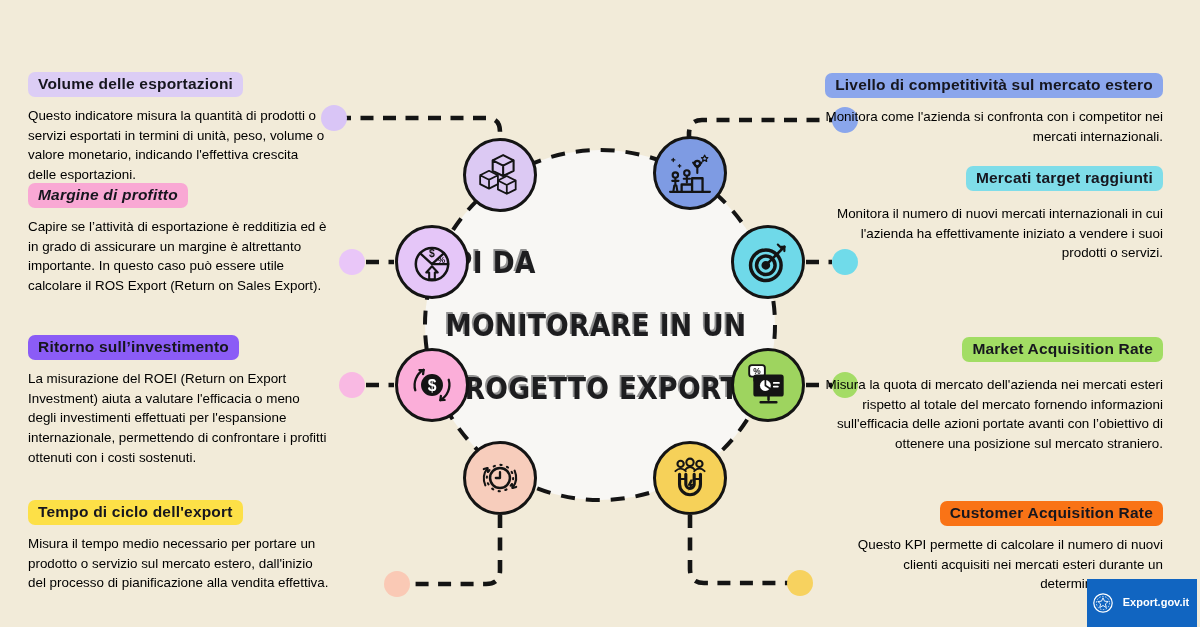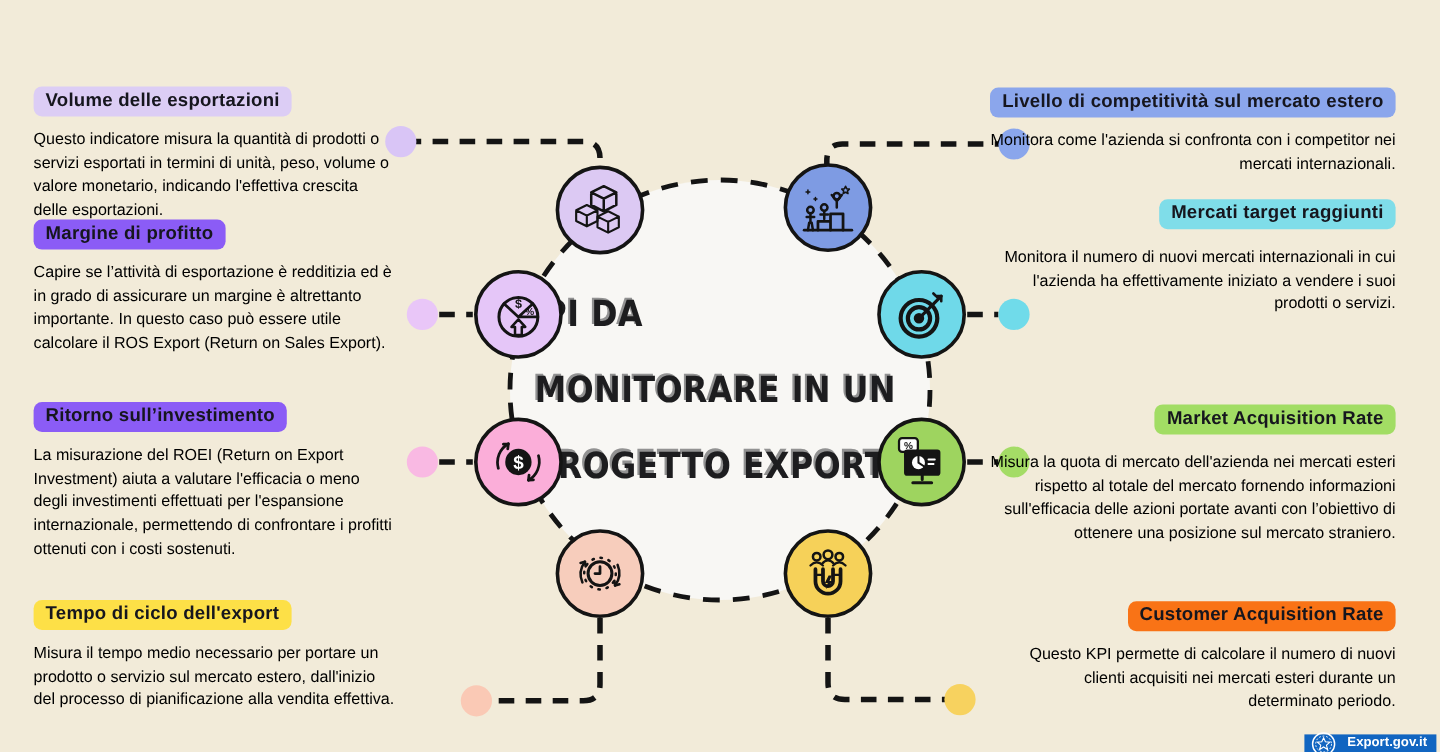--- a/index.html
+++ b/index.html
@@ -16,21 +16,21 @@
   .right{text-align:right;}
   .b1{left:28px;top:72px;}
   .b2{left:28px;top:183px;}
   .b3{left:28px;top:335px;}
   .b4{left:28px;top:500px;}
   .b5{right:37px;top:73px;width:370px;}
   .b6{right:37px;top:166px;width:330px;}
   .b7{right:37px;top:337px;width:340px;}
   .b8{right:37px;top:501px;width:330px;}
   .b6 .tag,.b7 .tag{margin-bottom:13px;}
-  .hl1{background:#dccdf5;} .hl2{background:#8b5cf6;} .hl3{background:#8b5cf6;}
+  .hl1{background:#dccdf5;} .hl2{background:#f9a8d4;font-style:italic;} .hl3{background:#8b5cf6;}
   .hl4{background:#fde047;} .hl5{background:#8ba6ec;} .hl6{background:#7fdde9;}
   .hl7{background:#a2dd64;} .hl8{background:#f97316;}
 
   
   .hub-title{position:absolute;left:425px;top:150px;width:350px;height:350px;z-index:2;
              display:flex;flex-direction:column;align-items:flex-start;justify-content:center;gap:28px;}
   .hub-title span{font-family:"DejaVu Sans","Liberation Sans",sans-serif;font-weight:900;
              font-size:30px;color:#1d1d1f;letter-spacing:.5px;transform:scaleX(.88);
              white-space:nowrap;text-shadow:-2px -2px 0 #929292;}
 
@@ -42,21 +42,21 @@
   .n-target  {left:731px;top:225px;background:#6fd9e9;}
   .n-monitor {left:731px;top:348px;background:#9ed45f;}
   .n-magnet  {left:653px;top:441px;background:#f6d159;}
   .n-clock   {left:463px;top:441px;background:#f7cdbc;}
   .n-dollar  {left:395px;top:348px;background:#fbaed9;}
   .n-pie     {left:395px;top:225px;background:#e5c6f8;}
   .node svg{stroke:#141414;fill:none;stroke-width:2;stroke-linecap:round;stroke-linejoin:round;}
   .node svg text{stroke:none;font-family:"Liberation Sans",sans-serif;font-weight:bold;}
 
   
-  .badge{position:absolute;right:3px;bottom:0;width:110px;height:15px;background:#1165c1;
+  .badge{position:absolute;right:3px;bottom:0;width:110px;height:48px;background:#1165c1;
          z-index:4;display:flex;align-items:center;gap:5px;padding:2px 4px;box-sizing:border-box;cursor:pointer;}
   .badge .brand{color:#fff;font-size:11px;font-weight:700;line-height:1.05;width:72px;
          word-break:break-all;text-align:center;}
 </style>
 </head>
 <body>
 
 <div class="canvas">
 
   <svg class="overlay" width="1200" height="627" viewBox="0 0 1200 627">

